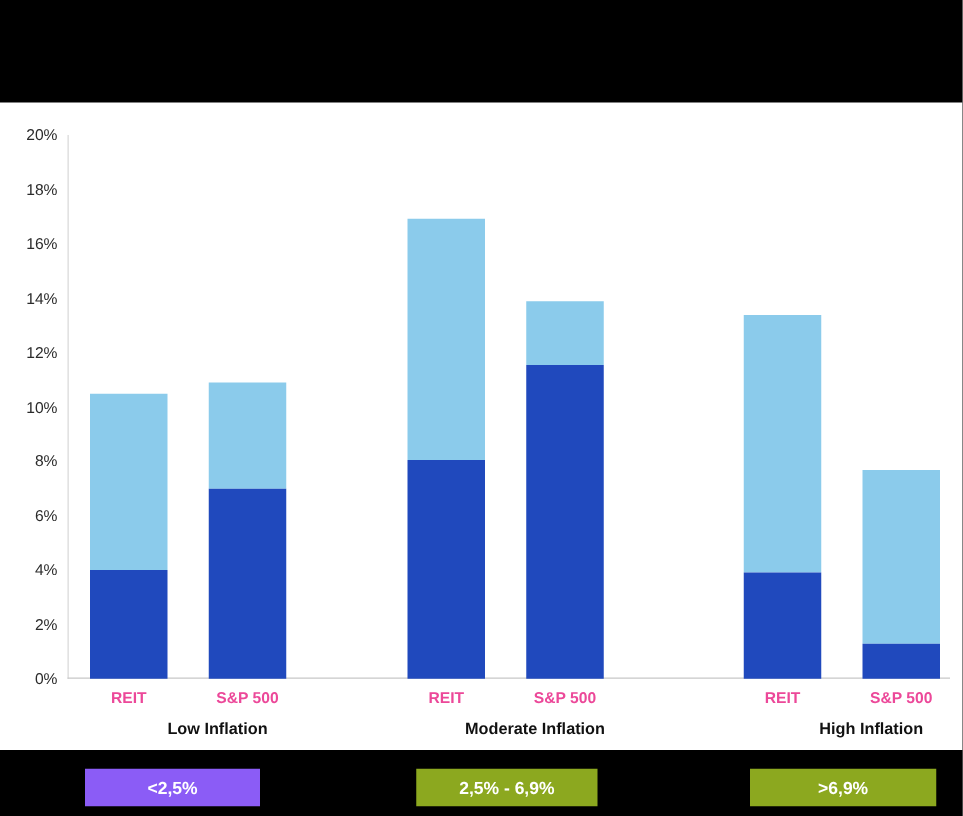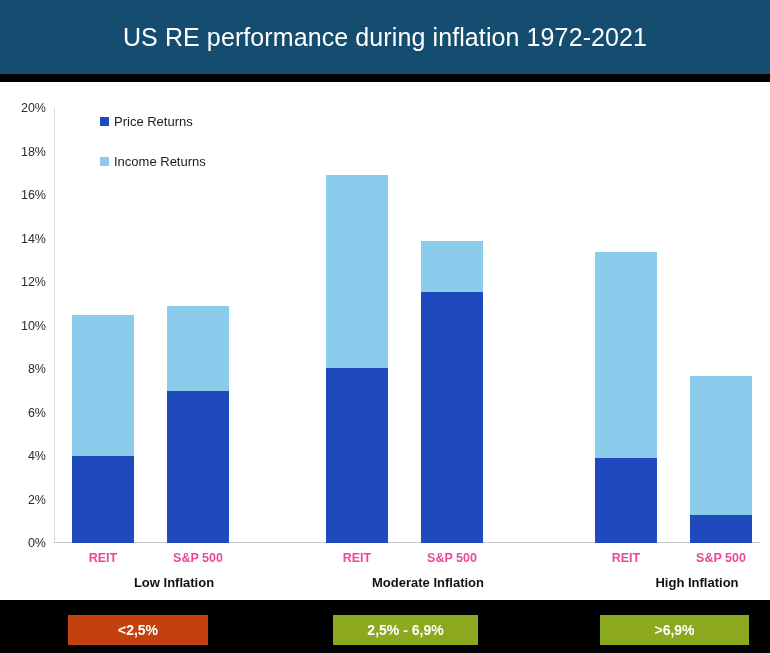--- a/index.html
+++ b/index.html
@@ -167,23 +167,20 @@
     display: flex;
     align-items: center;
     justify-content: center;
   }
 </style>
 </head>
 <body>
 
 <div id="page">
 
-  <div id="header-banner">
-    <div id="header-title">US RE performance during inflation 1972-2021</div>
-  </div>
 
   <div id="chart-card">
 
     <div id="plot-area">
 
       <div id="y-axis-line"></div>
       <div id="x-axis-line"></div>
 
       <div id="y-ticks">
           <div class="y-tick" style="top: 435px;">0%</div>
@@ -192,30 +189,20 @@
           <div class="y-tick" style="top: 304.5px;">6%</div>
           <div class="y-tick" style="top: 261px;">8%</div>
           <div class="y-tick" style="top: 217.5px;">10%</div>
           <div class="y-tick" style="top: 174px;">12%</div>
           <div class="y-tick" style="top: 130.5px;">14%</div>
           <div class="y-tick" style="top: 87px;">16%</div>
           <div class="y-tick" style="top: 43.5px; margin-left: 20px;">18%</div>
           <div class="y-tick" style="top: 0px;">20%</div>
         </div>
 
-      <div id="legend">
-          <div class="legend-row">
-            <span class="legend-swatch" style="background: rgb(32, 73, 189);"></span>
-            <span class="legend-label">Price Returns</span>
-          </div>
-          <div class="legend-row">
-            <span class="legend-swatch" style="background: rgb(139, 203, 235);"></span>
-            <span class="legend-label">Income Returns</span>
-          </div>
-        </div>
 
       <div id="bars">
           <div class="bar" style="left: 18px;">
             <div class="seg-income" style="height: 141.375px; background: rgb(139, 203, 235);"></div>
             <div class="seg-price" style="height: 87px; background: rgb(32, 73, 189);"></div>
           </div>
           <div class="bar" style="left: 113px;">
             <div class="seg-income" style="height: 84.825px; background: rgb(139, 203, 235);"></div>
             <div class="seg-price" style="height: 152.25px; background: rgb(32, 73, 189);"></div>
           </div>
@@ -247,19 +234,19 @@
           <div class="x-group-label" style="left: 20px; top: 467px;">Low Inflation</div>
           <div class="x-group-label" style="left: 274px; top: 467px;">Moderate Inflation</div>
           <div class="x-group-label" style="left: 543px; top: 467px;">High Inflation</div>
         </div>
 
     </div>
   </div>
 
   <div id="footer-strip">
     <div id="footer-badges">
-        <div class="footer-badge" style="left: 68px; width: 140px; background: #c2410c;">&lt;2,5%</div>
+        <div class="footer-badge" style="left: 68px; width: 140px; background: #8b5cf6;">&lt;2,5%</div>
         <div class="footer-badge" style="left: 333px; width: 145px; background: rgb(140, 168, 31);">2,5% - 6,9%</div>
         <div class="footer-badge" style="left: 600px; width: 149px; background: rgb(140, 168, 31);">&gt;6,9%</div>
       </div>
   </div>
 
 </div>
 
 </body></html>

